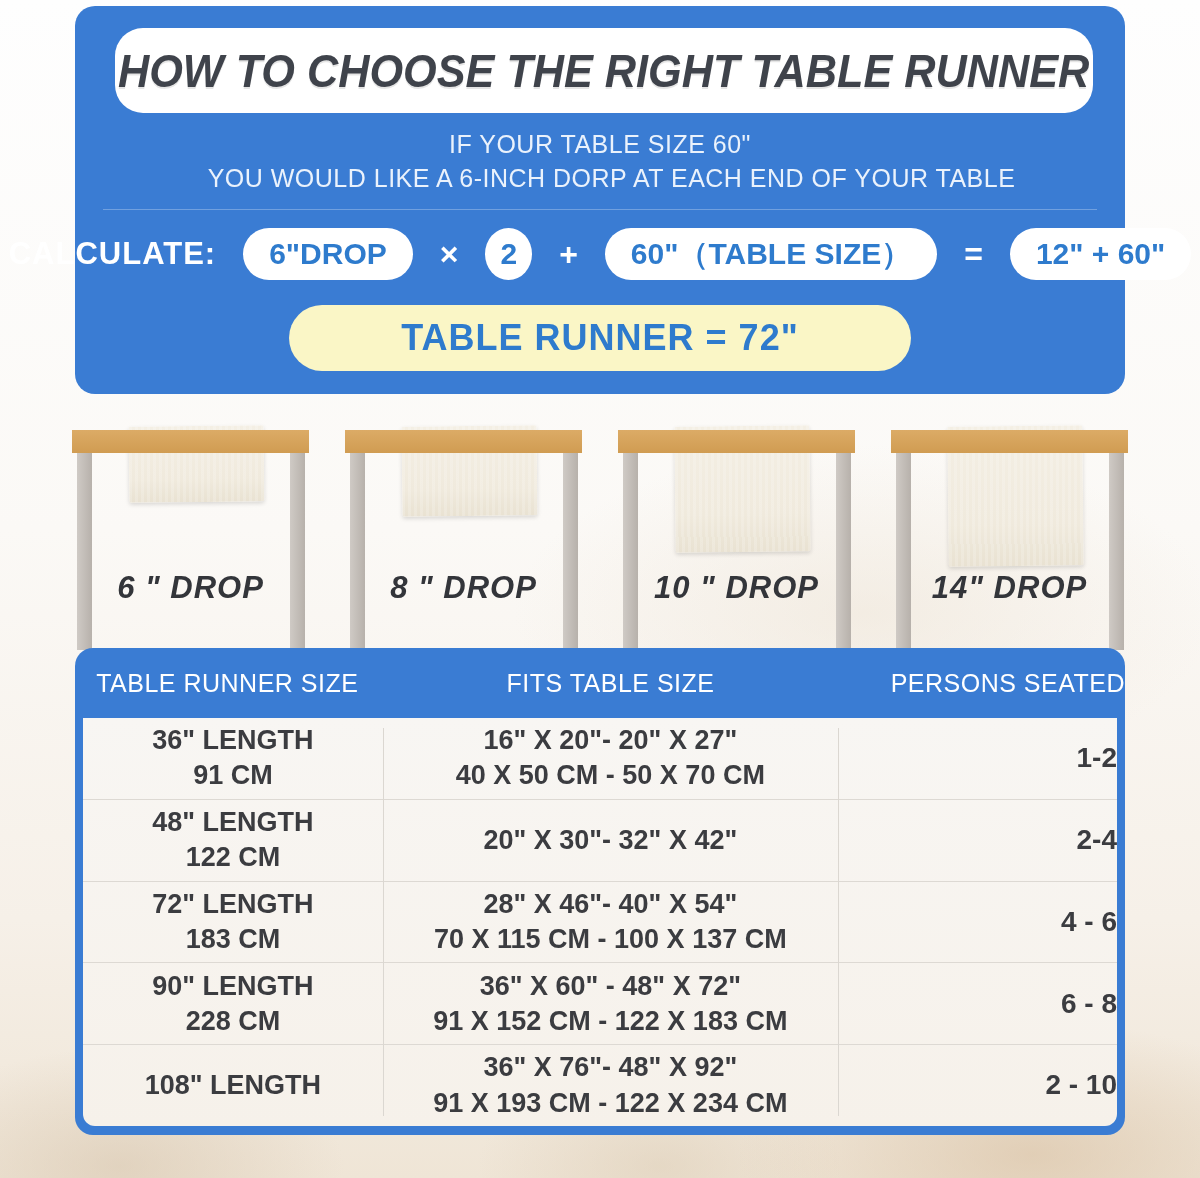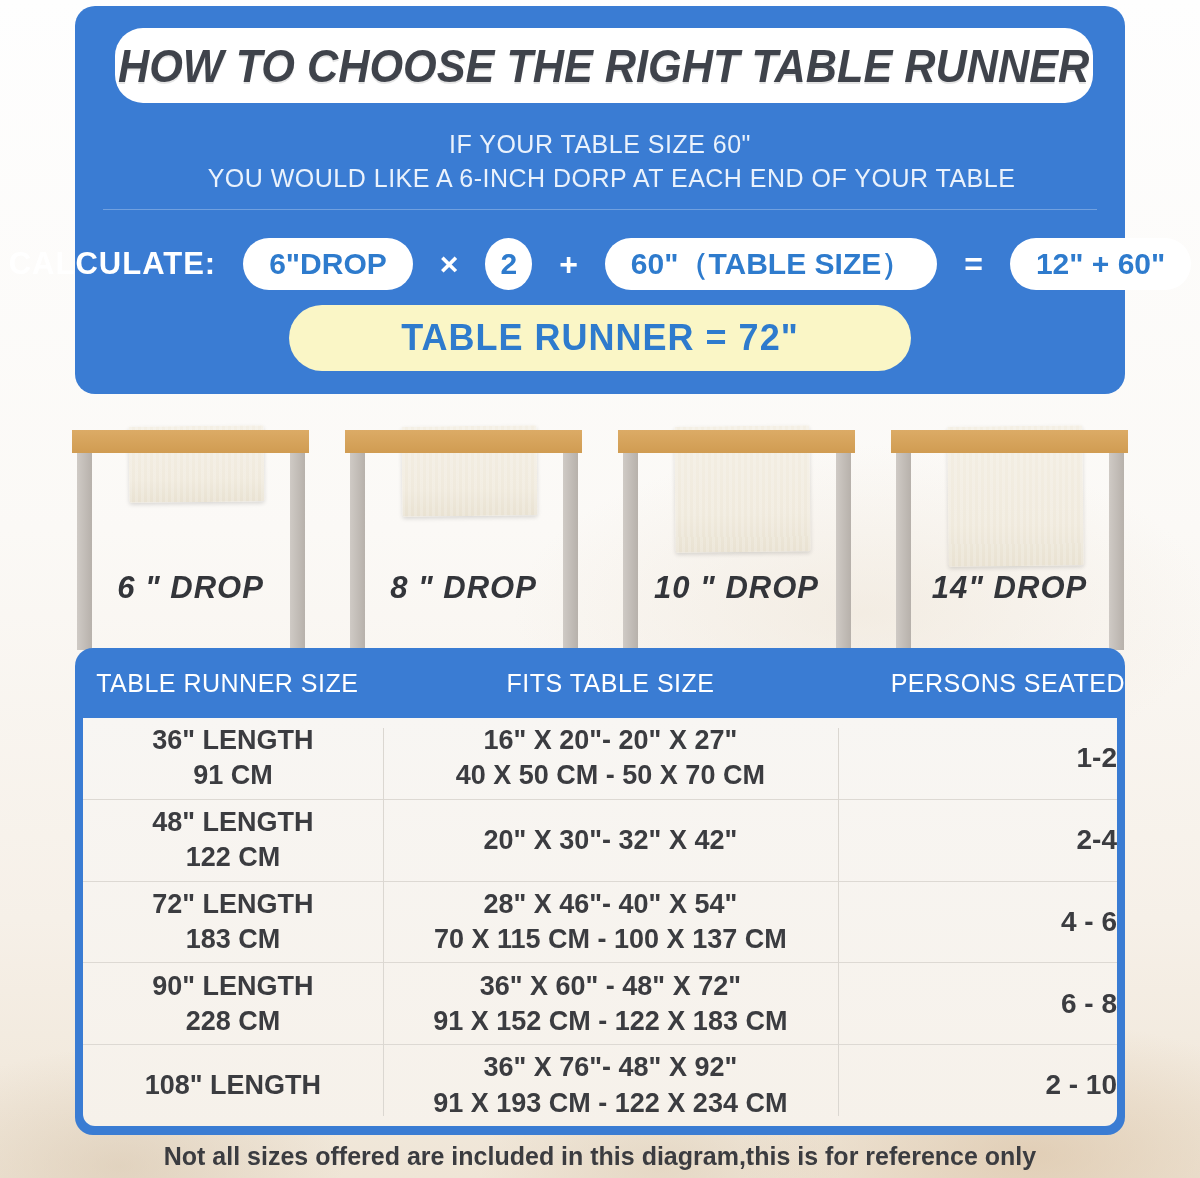--- a/index.html
+++ b/index.html
@@ -15,41 +15,41 @@
     overflow:hidden;
   }
   .page{position:relative;width:1200px;height:1178px;}
 
   
   .intro-panel{
     position:absolute;left:75px;top:6px;width:1050px;height:388px;
     background:#3a7cd3;border-radius:20px;
   }
   .title-banner{
-    position:absolute;left:40px;top:22px;right:32px;height:75px;
+    position:absolute;left:40px;top:22px;right:32px;height:85px;
     background:#ffffff;border-radius:28px;
     display:flex;align-items:center;justify-content:center;
   }
   .title-banner h1{
     margin:0;font-size:46px;font-weight:bold;font-style:italic;
     color:#3f434b;white-space:nowrap;letter-spacing:0px;
     transform:scaleX(.94);text-shadow:0 2px 0 rgba(0,0,0,.10);
   }
   .sub{
     position:absolute;left:0;right:0;margin:0;text-align:center;
     color:#eaf2fc;font-size:25px;font-weight:400;letter-spacing:.5px;
   }
   .sub1{top:124px;}
   .sub2{top:158px;padding-left:23px;}
   .intro-divider{
     position:absolute;top:203px;left:28px;right:28px;height:1px;
     background:rgba(255,255,255,.28);
   }
   .calc-row{
-    position:absolute;top:230px;left:0;right:0;height:56px;
+    position:absolute;top:220px;left:0;right:0;height:56px;
     display:flex;align-items:center;justify-content:center;gap:27px;
   }
   .calc-label{color:#ffffff;font-weight:bold;font-size:31px;letter-spacing:1px;}
   .pill{
     background:#ffffff;color:#2e7bcd;font-weight:bold;font-size:30px;
     padding:3px 26px;border-radius:999px;line-height:46px;white-space:nowrap;
   }
   .pill-circle{padding:3px 15px;border-radius:50%;}
   .op{color:#ffffff;font-weight:bold;font-size:32px;}
   .result-pill{
@@ -249,14 +249,13 @@
         </div>
         <div class="cell c2">
           <div>36" X 76"- 48" X 92"</div>
           <div>91 X 193 CM - 122 X 234 CM</div>
         </div>
         <div class="cell c3 persons">2 - 10</div>
       </div>
     </div>
   </section>
 
-  <p class="footnote">Not all sizes offered are included in this diagram,this is for reference only</p>
 </div>
 
 </body></html>

